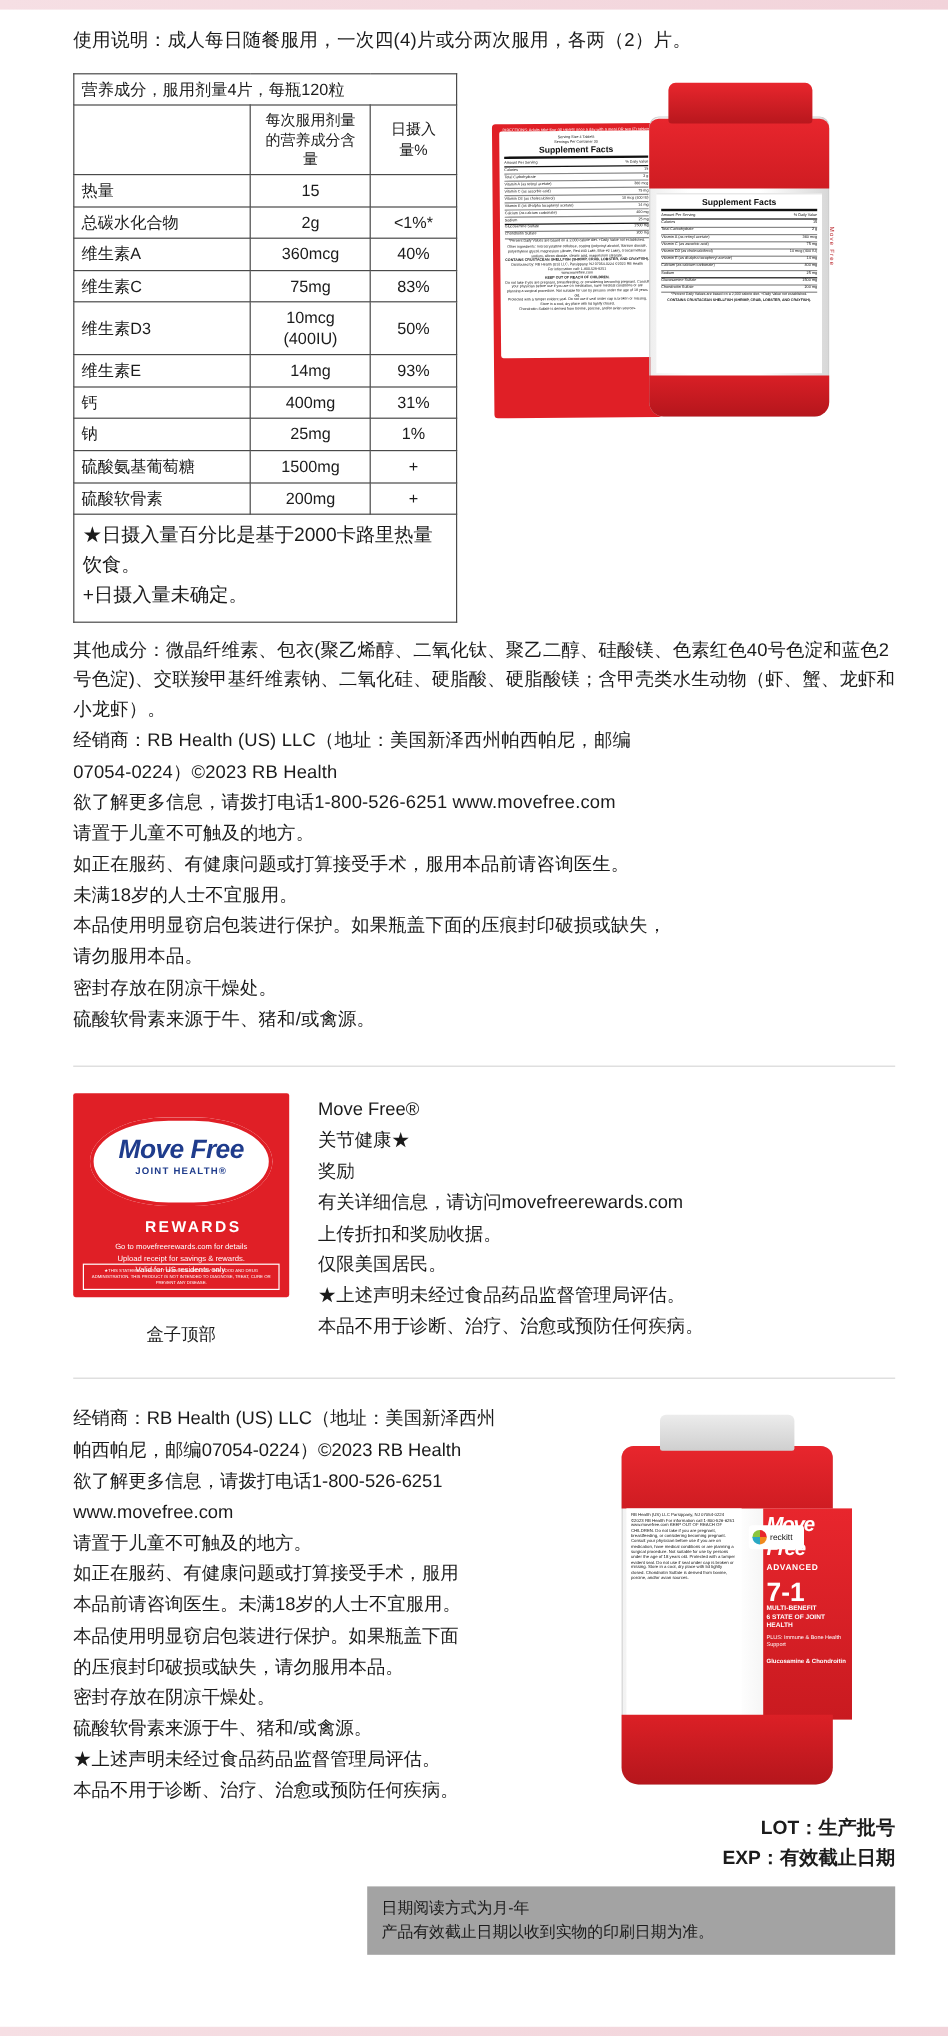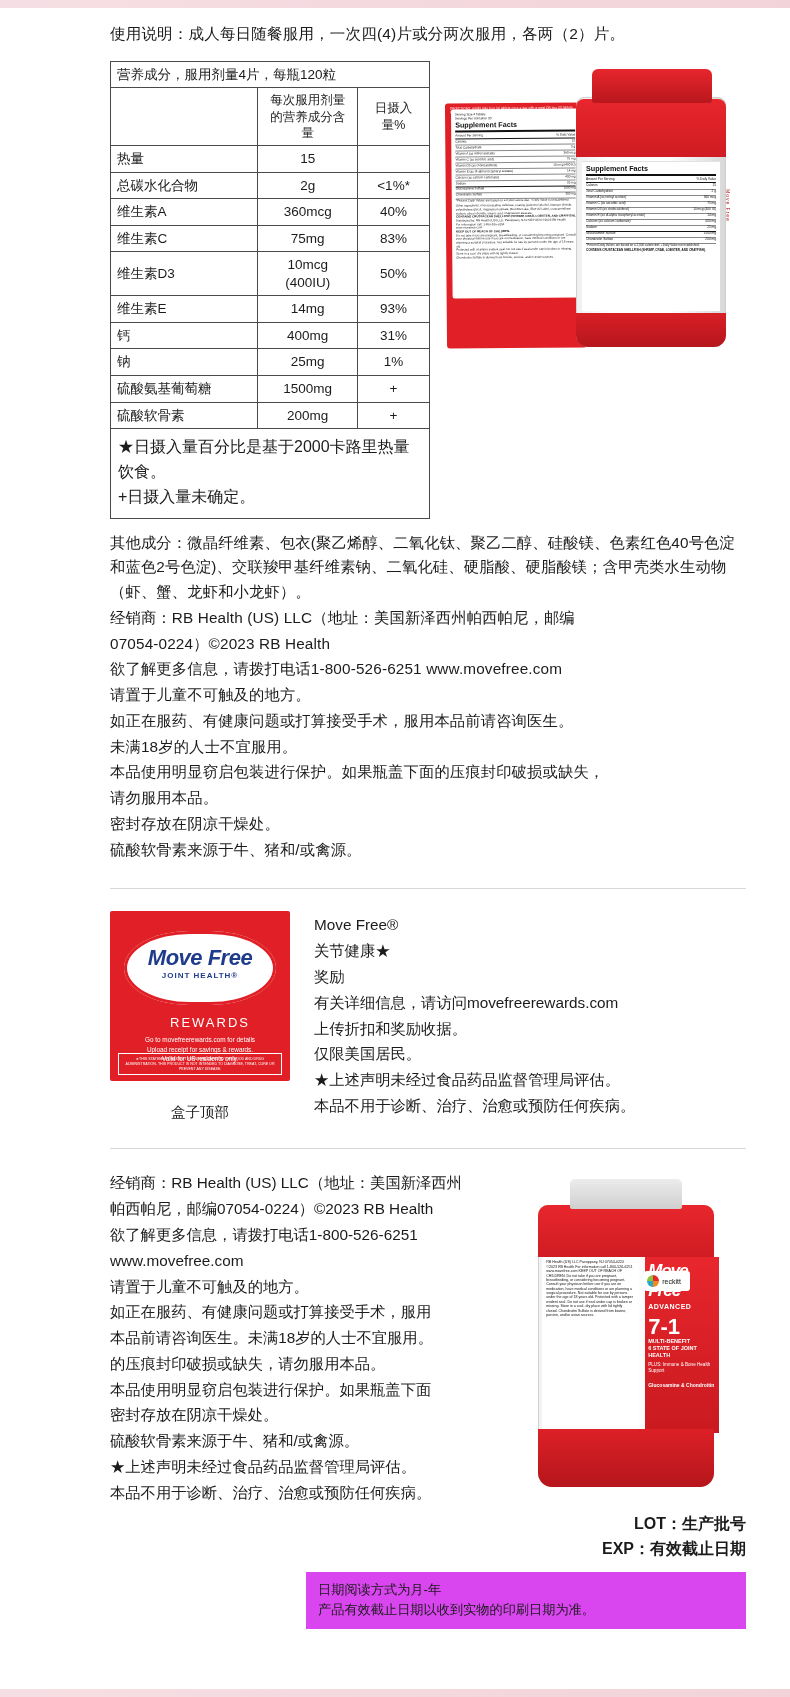--- a/index.html
+++ b/index.html
@@ -21,21 +21,21 @@
   }
   
   .edge-bar {
     position: absolute;
     left: 0; width: 790px; height: 8px;
     background: linear-gradient(90deg,#f6dfe4,#f2d3da);
   }
   .edge-top { top: 0; }
   .edge-bottom { bottom: 0; }
 
-  .content { padding: 18px 44px 0 110px; }
+  .content { padding: 18px 44px 0 61px; }
 
   .directions-line {
     font-size: 15.5px;
     line-height: 1.6;
     letter-spacing: 0.2px;
     margin: 4px 0 14px 0;
   }
 
   
   .top-row { display: flex; align-items: flex-start; gap: 10px; }
@@ -63,21 +63,21 @@
     border: 1px solid #4a4a4a;
     border-top: none;
     width: 320px;
     font-size: 16px;
     padding: 6px 7px 8px 7px;
     line-height: 1.55;
   }
   .tall { height: 40px; }
 
   
-  .imgs { position: relative; width: 300px; height: 300px; flex: none; margin-left: 6px; }
+  .imgs { position: relative; width: 300px; height: 300px; flex: none; margin-left: 20px; text-align: center; }
 
   .label-card {
     position: absolute;
     background: #e01f26;
     border-radius: 3px;
     color: #fff;
     overflow: hidden;
   }
   .card-back { left: 0; top: 42px; width: 140px; height: 245px; transform: rotate(-0.5deg); }
   .card-white {
@@ -163,21 +163,21 @@
     position:absolute; left:0; top:20px; width:152px; text-align:center;
     font-size: 22px; font-weight:bold; color:#1f3c8c; font-style: italic;
     letter-spacing:-0.5px;
   }
   .mf-text2 {
     position:absolute; left:0; top:46px; width:152px; text-align:center;
     font-size: 8px; font-weight:bold; color:#1f3c8c; letter-spacing:1px;
   }
   .mf-rewards {
     position:absolute; left:0; top:104px; width:200px; text-align:center;
-    font-size: 13px; font-weight:normal; color:#fff; letter-spacing:2px;
+    font-size: 13px; font-weight:bold; color:#fff; letter-spacing:2px;
   }
   .mf-small {
     position:absolute; left:0; top:124px; width:180px; text-align:center;
     font-size: 6.4px; color:#fff; line-height:1.45; padding: 0 8px;
   }
   .mf-box {
     position:absolute; left:8px; bottom:6px; width:164px;
     border:0.8px solid #fff; font-size:3.6px; color:#fff; text-align:center;
     padding:3px 2px; line-height:1.3;
   }
@@ -196,41 +196,41 @@
     background: linear-gradient(180deg,#ececec,#cfcfcf); border-radius:5px 5px 2px 2px; }
   .b2-body { position:absolute; left: 14px; top: 26px; width: 176px; height: 282px;
     background: linear-gradient(90deg,#f2f2f2 0%,#ffffff 18%,#ffffff 55%,#dcdcdc 100%);
     border: 1px solid #d2d2d2; border-radius: 10px 10px 14px 14px; }
   .b2-red { position:absolute; left: 14px; top: 26px; width: 176px; height: 52px;
     background: linear-gradient(180deg,#e8262d,#cf1c22); border-radius: 10px 10px 0 0; }
   .b2-redlow { position:absolute; left: 14px; top: 250px; width: 176px; height: 58px;
     background: linear-gradient(180deg,#dc2026,#b5161c); border-radius: 0 0 14px 14px; }
   .b2-whitepanel { position:absolute; left: 18px; top: 78px; width: 96px; height: 176px;
     background:#fff; color:#111; font-size:3.6px; line-height:1.22; padding:3px 4px; overflow:hidden; }
-  .b2-rightpanel { position:absolute; left: 121px; top: 78px; width: 74px; height: 176px;
+  .b2-rightpanel { position:absolute; left: 132px; top: 78px; width: 74px; height: 176px;
     background: linear-gradient(180deg,#e8262d,#c91a20); color:#fff; padding:4px 3px; overflow:hidden; }
   .b2-brand { font-size: 17px; font-weight:bold; font-style:italic; letter-spacing:-1px; }
   .b2-adv { font-size: 7px; font-weight:bold; letter-spacing:0.5px; margin-top:2px; }
   .b2-71 { font-size: 22px; font-weight:bold; color:#ffffff; line-height:1; margin-top:6px; }
   .b2-multi { font-size:5.5px; font-weight:bold; line-height:1.2; }
   .b2-plus { font-size:4.6px; margin-top:4px; line-height:1.25; }
   .b2-gluco { font-size:5px; font-weight:bold; margin-top:8px; line-height:1.2; }
   .b2-count { position:absolute; left:118px; bottom:4px; font-size:4.6px; font-weight:bold; color:#fff; }
   .reckitt-badge {
     position:absolute; left: 120px; top: 92px; width: 46px; height: 20px;
     background: #ffffff; border-radius:3px; color:#111; font-size:7px;
     display:flex; align-items:center; gap:3px; padding-left:3px;
   }
   .reckitt-dot { width: 12px; height:12px; border-radius:50%;
     background: conic-gradient(#e8262d 0 25%, #f08a1e 0 50%, #2aa8c4 0 75%, #8bc53f 0 100%); }
 
   .lot-lines { text-align: right; margin-top: 6px; font-size: 16px; font-weight: bold; line-height:1.55; }
   .date-note {
     margin-top: 10px;
-    background: #d946ef;
+    background: #a3a3a3;
     padding: 8px 12px;
     font-size: 13.2px;
     line-height: 1.55;
     width: 440px;
     margin-left: auto;
   }
 </style>
 </head>
 <body>
 
@@ -490,22 +490,22 @@
 
     <div class="bottom-row">
       <div class="bottom-left">
         <p>经销商：RB Health (US) LLC（地址：美国新泽西州</p>
         <p>帕西帕尼，邮编07054-0224）©2023 RB Health</p>
         <p>欲了解更多信息，请拨打电话1-800-526-6251</p>
         <p>www.movefree.com</p>
         <p>请置于儿童不可触及的地方。</p>
         <p>如正在服药、有健康问题或打算接受手术，服用</p>
         <p>本品前请咨询医生。未满18岁的人士不宜服用。</p>
+        <p>本品使用明显窃启包装进行保护。如果瓶盖下面</p>
         <p>的压痕封印破损或缺失，请勿服用本品。</p>
-        <p>本品使用明显窃启包装进行保护。如果瓶盖下面</p>
         <p>密封存放在阴凉干燥处。</p>
         <p>硫酸软骨素来源于牛、猪和/或禽源。</p>
         <p>★上述声明未经过食品药品监督管理局评估。</p>
         <p>本品不用于诊断、治疗、治愈或预防任何疾病。</p>
       </div>
 
       <div class="bottom-right">
         <div class="b2">
           <div class="b2-body"></div>
           <div class="b2-red"></div>

